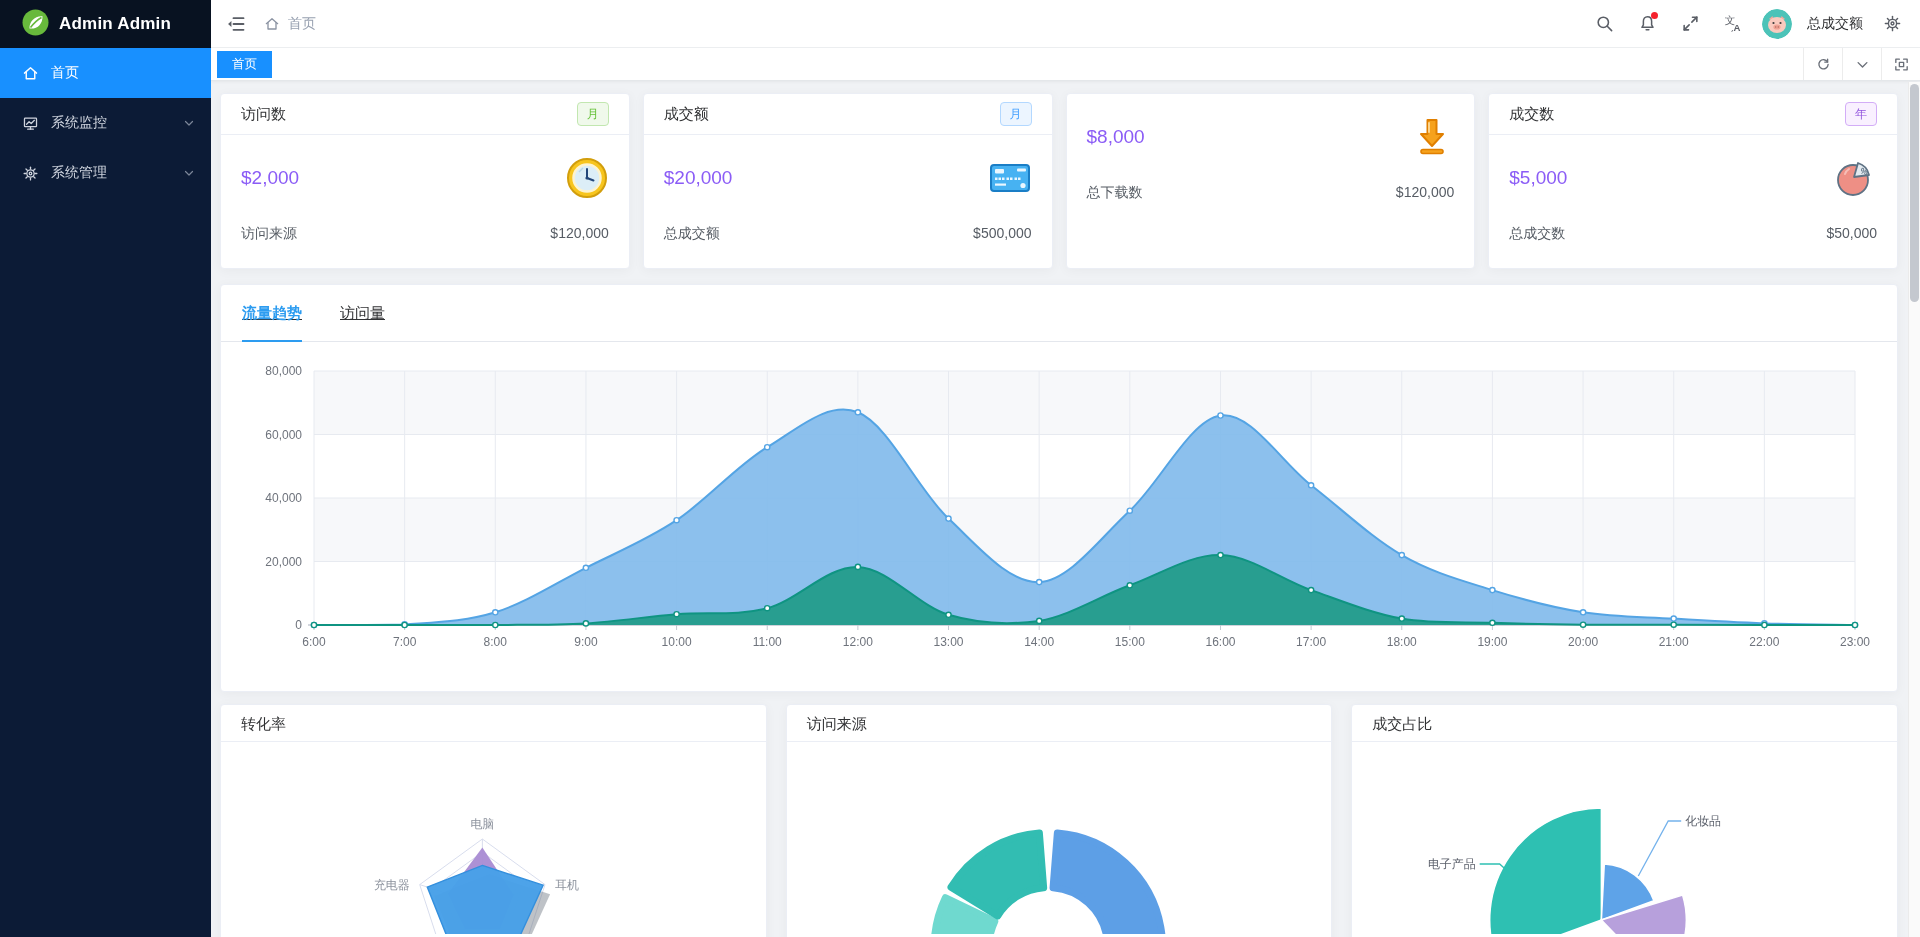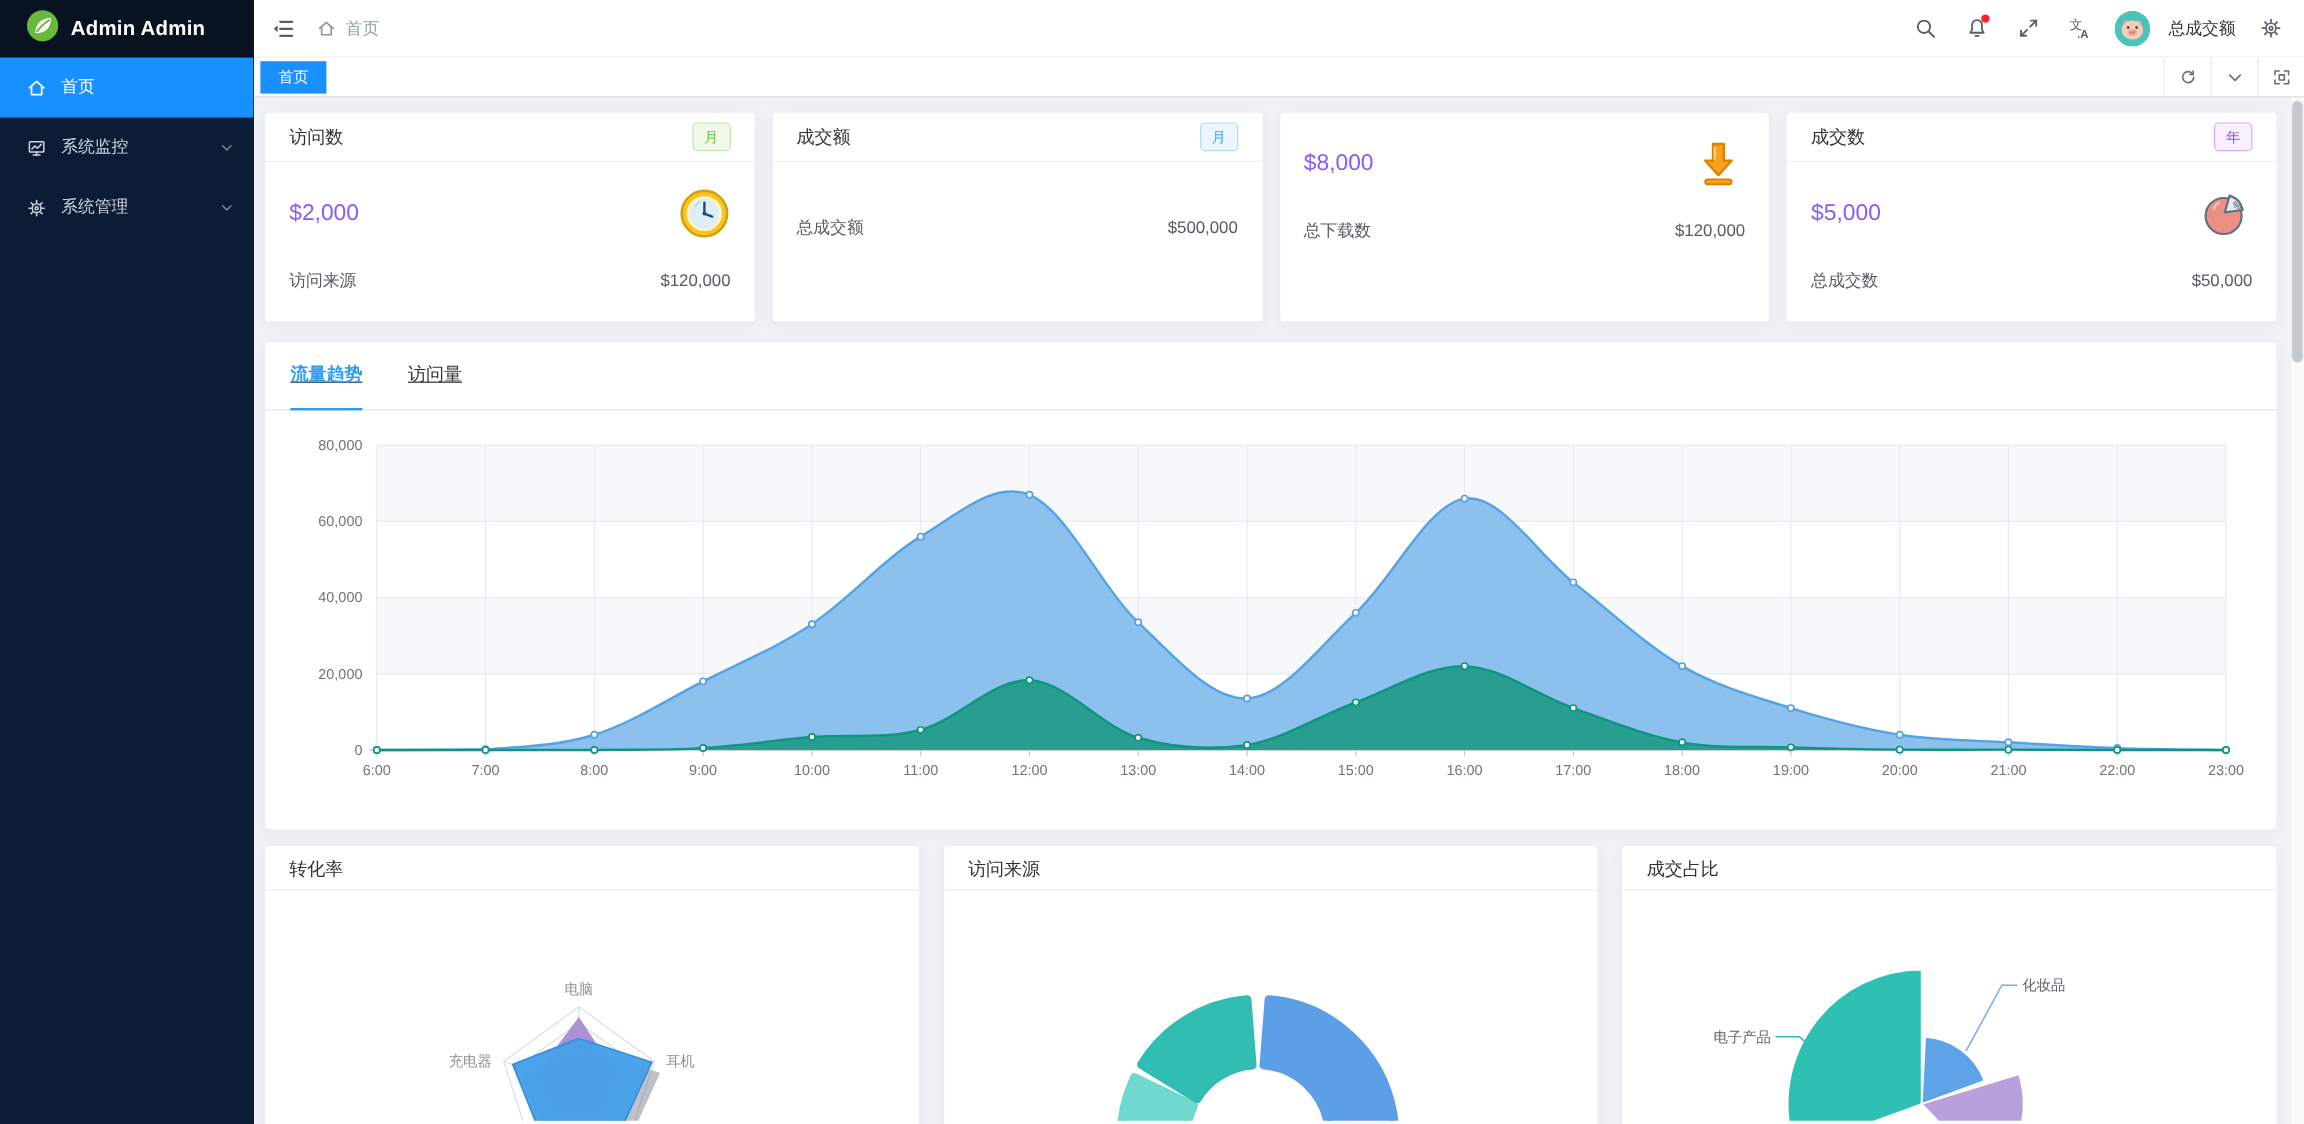--- a/index.html
+++ b/index.html
@@ -270,20 +270,39 @@
           </div>
         </div>
       </div>
 
       <div class="card stat-card">
         <div class="stat-header">
           <span>成交额</span>
           <span class="tag tag-blue">月</span>
         </div>
         <div class="stat-body">
+          <div class="value-row">
+            <span class="stat-value">$20,000</span>
+            <svg width="44" height="44" viewBox="0 0 44 44">
+                <rect x="3" y="9" width="38" height="26" rx="3" fill="#47b2f2" stroke="#1a7ec6" stroke-width="2"></rect>
+                <rect x="7" y="13" width="9" height="4.5" rx="1" fill="#eaf7ff"></rect>
+                <rect x="29" y="12.5" width="9" height="3" rx="1" fill="#eaf7ff"></rect>
+                <g fill="#eaf7ff">
+                  <rect x="7" y="21.5" width="2.5" height="2.5"></rect>
+                  <rect x="10.5" y="21.5" width="2.5" height="2.5"></rect>
+                  <rect x="14" y="21.5" width="2.5" height="2.5"></rect>
+                  <rect x="18.5" y="21.5" width="2.5" height="2.5"></rect>
+                  <rect x="22" y="21.5" width="2.5" height="2.5"></rect>
+                  <rect x="26.5" y="21.5" width="2.5" height="2.5"></rect>
+                  <rect x="30" y="21.5" width="2.5" height="2.5"></rect>
+                </g>
+                <rect x="7" y="27.5" width="11" height="2.2" fill="#eaf7ff"></rect>
+                <circle cx="35" cy="29.5" r="2.6" fill="#eaf7ff"></circle>
+              </svg>
+          </div>
           <div class="stat-footer">
             <span>总成交额</span>
             <span>$500,000</span>
           </div>
         </div>
       </div>
 
       <div class="card stat-card">
         <div class="stat-body">
           <div class="value-row">

